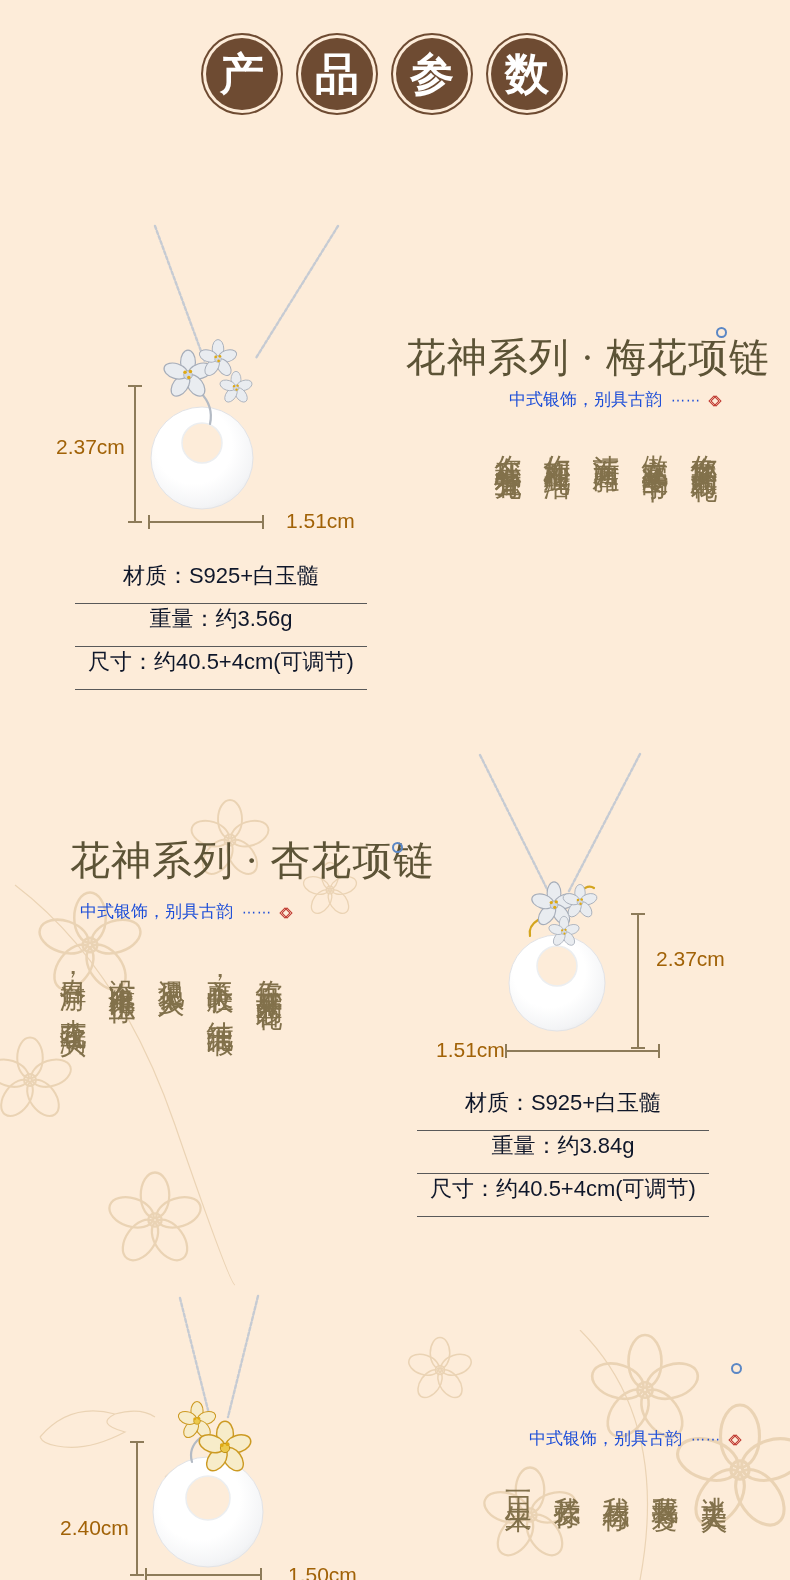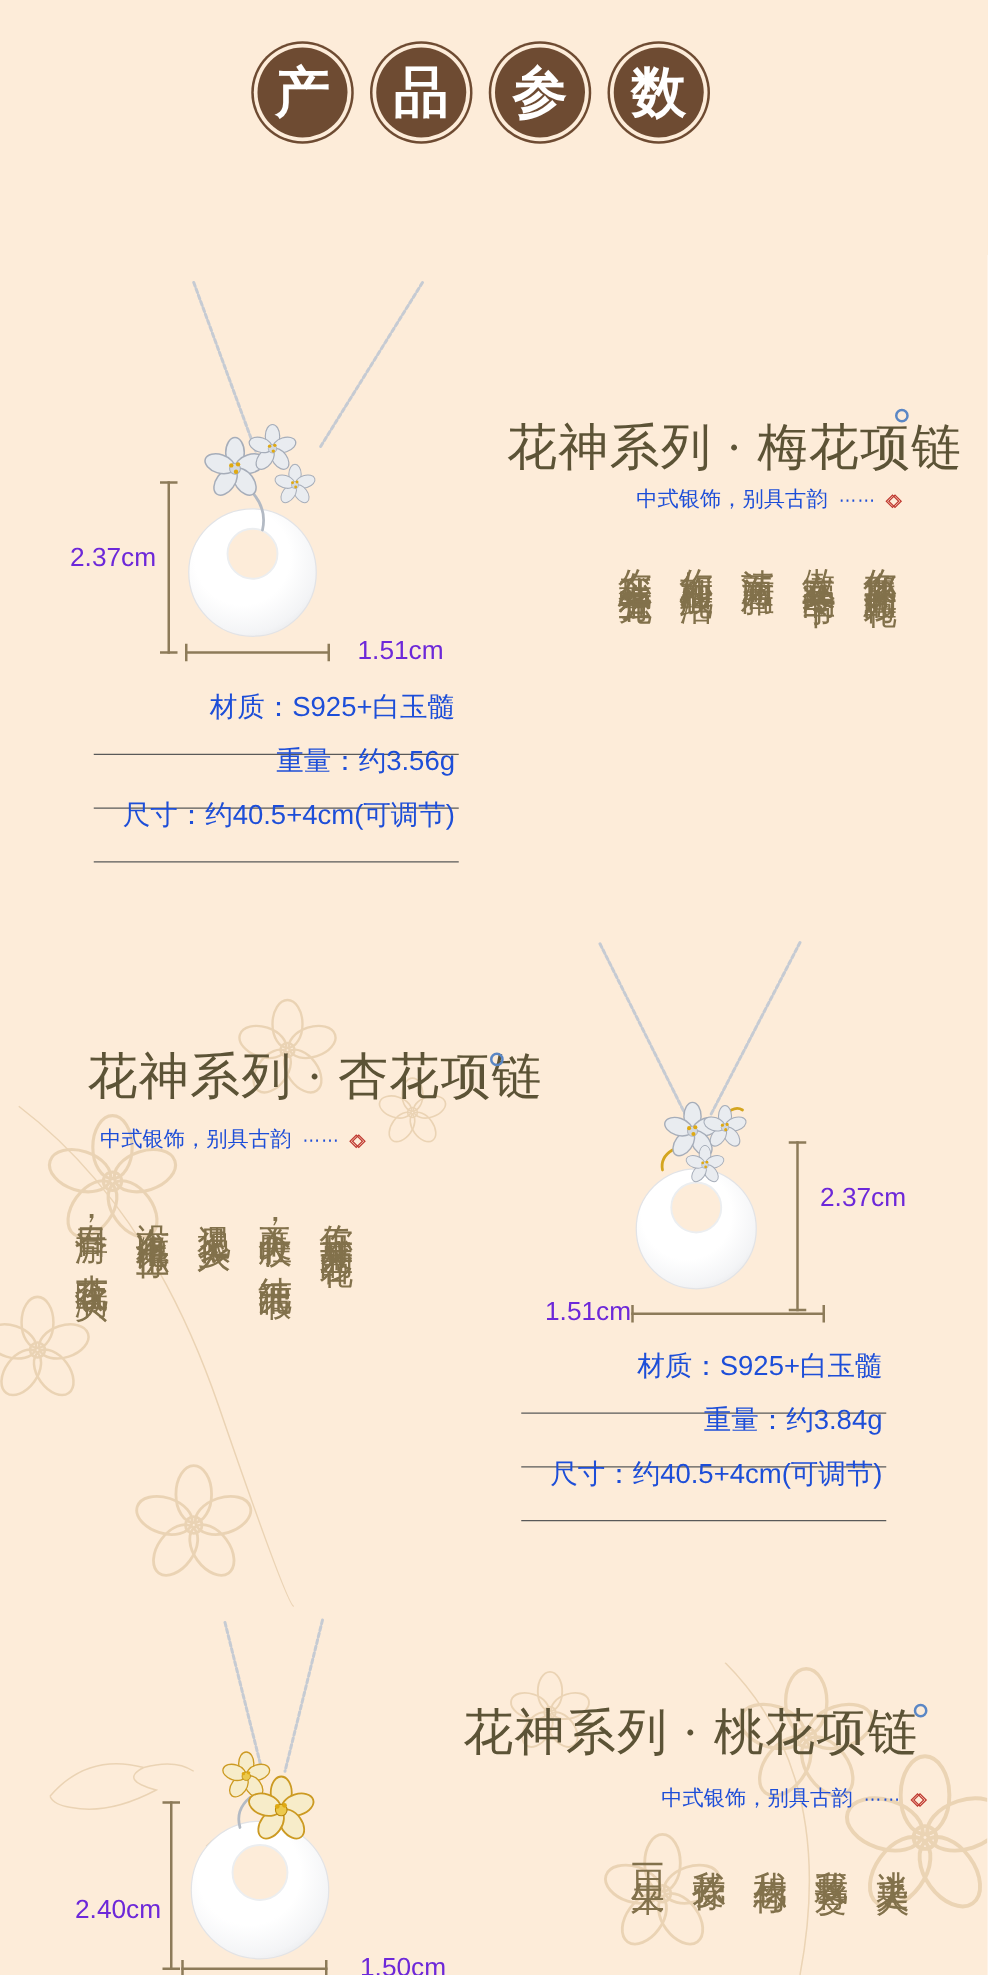--- a/index.html
+++ b/index.html
@@ -13,23 +13,23 @@
     box-shadow:0 0 0 3px #fdecd9,0 0 0 5px #6e4b32}
   .title{font-family:"Liberation Serif",serif;font-size:40px;color:#5c5336;letter-spacing:1px;white-space:nowrap}
   .subtitle{display:flex;align-items:center;gap:9px;color:#1d4ed8;font-size:17px;white-space:nowrap}
   .subtitle .dots{font-size:14px;letter-spacing:1px}
   .dia{display:inline-block;width:8px;height:8px;border:1.6px solid #c03a31;transform:rotate(45deg)}
   .dia+.dia{margin-left:-6px}
   .bluec{width:11px;height:11px;border:2px solid #5b87c5;border-radius:50%}
   .poem{writing-mode:vertical-rl;font-family:"Liberation Serif",serif;font-size:27px;
     color:#82714b;letter-spacing:3px;line-height:49px;white-space:nowrap}
   .specs{width:292px}
-  .spec-row{height:43px;display:flex;justify-content:flex-end;align-items:flex-end;
-    padding:0 3px 22px;border-bottom:1.5px solid #595959;font-size:22px;color:#1d4ed8}
-  .meas-label{font-size:21px;color:#6d28d9;white-space:nowrap}
+  .spec-row{height:43px;display:flex;justify-content:center;align-items:flex-end;
+    padding:0 3px 12px;border-bottom:1.5px solid #595959;font-size:22px;color:#0f172a}
+  .meas-label{font-size:21px;color:#a16207;white-space:nowrap}
   .mv{width:2px;background:#8d7b59}
   .mv::before,.mv::after{content:"";position:absolute;left:-6px;width:14px;height:2px;background:#8d7b59}
   .mv::before{top:0}.mv::after{bottom:0}
   .mh{height:2px;background:#8d7b59}
   .mh::before,.mh::after{content:"";position:absolute;top:-6px;width:2px;height:14px;background:#8d7b59}
   .mh::before{left:0}.mh::after{right:0}
   .chain{stroke:#c6cbd3;stroke-width:2.4;fill:none;stroke-dasharray:3.2 2.2;stroke-linecap:round}
   .sf ellipse{fill:#e9ecf0;stroke:#a6adb9;stroke-width:.9}
   .gf ellipse{fill:#f7ecc9;stroke:#cc9a22;stroke-width:1}
   .fc{fill:#d3d8df;stroke:#a6adb9;stroke-width:.6}
@@ -252,21 +252,20 @@
     <path class="leaf" d="M70,145 q-12,10 -8,24"></path>
     <use href="#gf3" transform="translate(67,128) scale(1.05)"></use>
     <use href="#gf3" transform="translate(95,155) scale(1.45)"></use>
   </svg>
 
   <div class="abs mv" style="left:136px;top:1441px;height:135px"></div>
   <div class="abs meas-label" style="left:60px;top:1516px">2.40cm</div>
   <div class="abs mh" style="left:145px;top:1574px;width:117px"></div>
   <div class="abs meas-label" style="left:288px;top:1563px">1.50cm</div>
 
-  <div class="abs title" style="right:55px;top:1358px">花神系列 · 桃花项链</div>
   <div class="abs bluec" style="left:731px;top:1363px"></div>
 
   <div class="abs subtitle" style="right:50px;top:1427px">
     <span>中式银饰，别具古韵</span>
     <span class="dots">⋯⋯</span>
     <span><i class="dia"></i><i class="dia"></i></span>
   </div>
 
   <div class="abs poem" style="right:52px;top:1475px;height:130px">
     <div>逃之夭夭</div>

